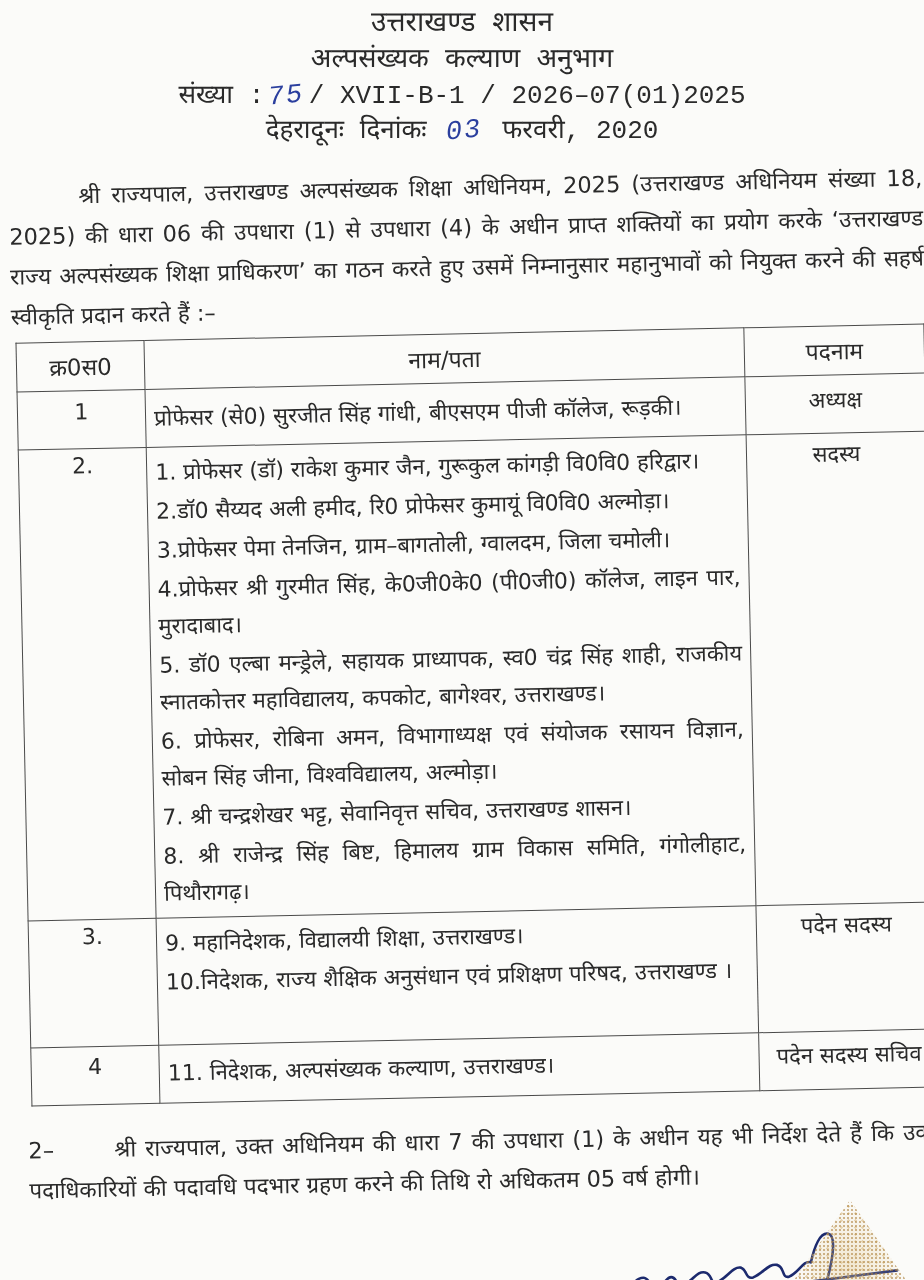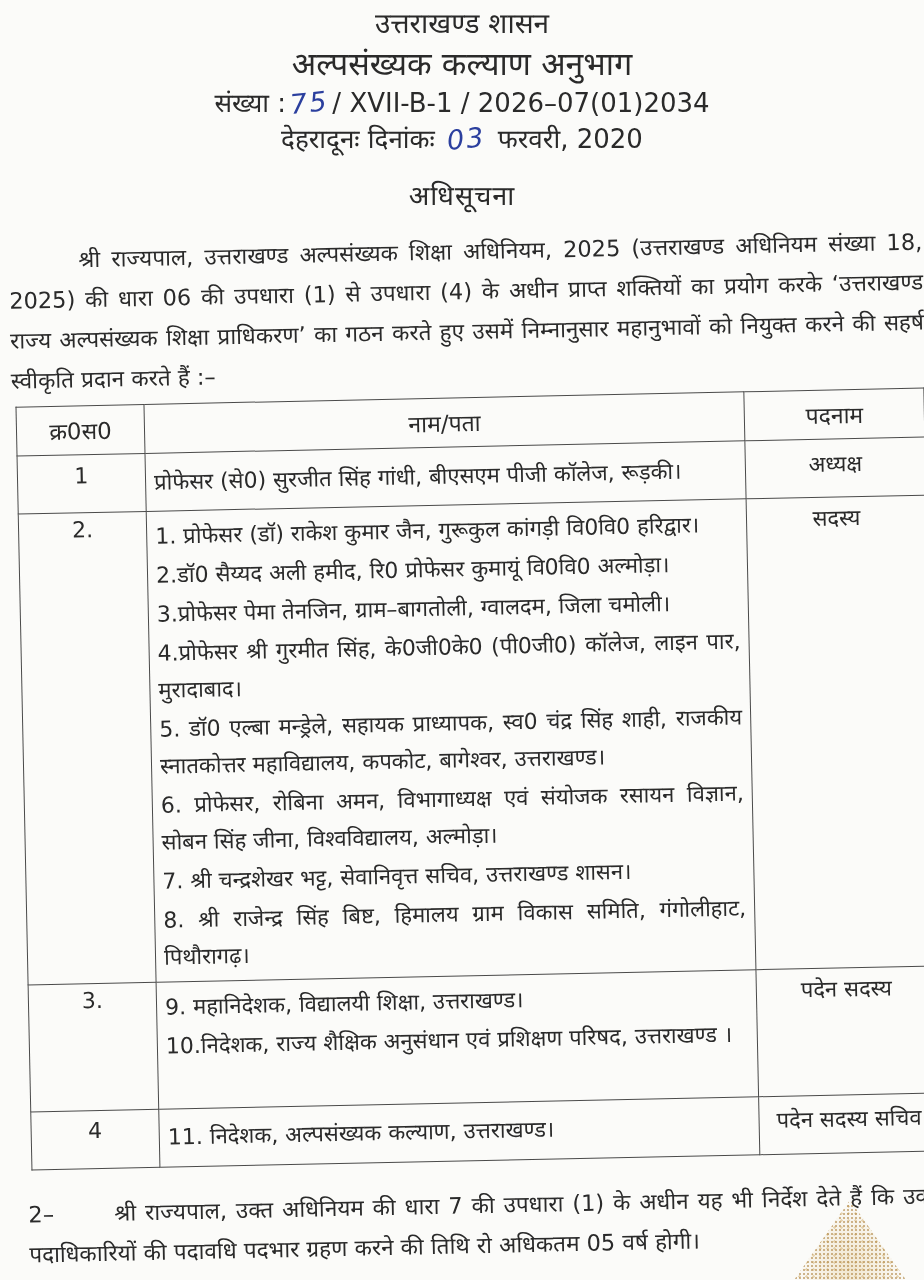--- a/index.html
+++ b/index.html
@@ -12,23 +12,23 @@
   html,body{width:924px;height:1280px;overflow:hidden;}
   body{
     background:#fbfbf9;
     color:var(--ink);
     font-family:"DejaVu Sans", sans-serif;
     position:relative;
   }
   .page{position:absolute;inset:0;padding:6px 4px 0 4px;}
 
   
-  .hdr{text-align:center;line-height:1.32;}
+  .hdr{text-align:center;line-height:1.32;font-family:Liberation Mono, monospace;}
   .hdr-gov{font-size:28px;}
-  .hdr-sec{font-size:32px;}
+  .hdr-sec{font-size:27px;}
   .hdr-num,.hdr-date{font-size:26px;}
   .hand{
     color:var(--handwriting);
     font-style:italic;
     display:inline-block;
     transform:rotate(-6deg);
     font-size:27px;
     letter-spacing:2px;
     padding:0 4px;
   }
@@ -109,23 +109,22 @@
   }
 </style>
 </head>
 <body>
 
 <div class="page">
 
   <div class="hdr">
     <div class="hdr-gov">उत्तराखण्ड शासन</div>
     <div class="hdr-sec">अल्पसंख्यक कल्याण अनुभाग</div>
-    <div class="hdr-num"><span>संख्या :</span><span class="hand">75</span><span>/ XVII-B-1 / 2026–07(01)2034</span></div>
+    <div class="hdr-num"><span>संख्या :</span><span class="hand">75</span><span>/ XVII-B-1 / 2026–07(01)2025</span></div>
     <div class="hdr-date"><span>देहरादूनः दिनांकः</span> <span class="hand">03</span> <span>फरवरी, 2020</span></div>
-    <div class="hdr-title">अधिसूचना</div>
   </div>
 
   <div class="tilt">
 
     <p class="para1">श्री राज्यपाल, उत्तराखण्ड अल्पसंख्यक शिक्षा अधिनियम, 2025 (उत्तराखण्ड अधिनियम संख्या 18, 2025) की धारा 06 की उपधारा (1) से उपधारा (4) के अधीन प्राप्त शक्तियों का प्रयोग करके ‘उत्तराखण्ड राज्य अल्पसंख्यक शिक्षा प्राधिकरण’ का गठन करते हुए उसमें निम्नानुसार महानुभावों को नियुक्त करने की सहर्ष स्वीकृति प्रदान करते हैं :–</p>
 
     <table class="appt">
       <tbody>
           <tr class="thead">
         <td class="c-sno">क्र0स0</td>

